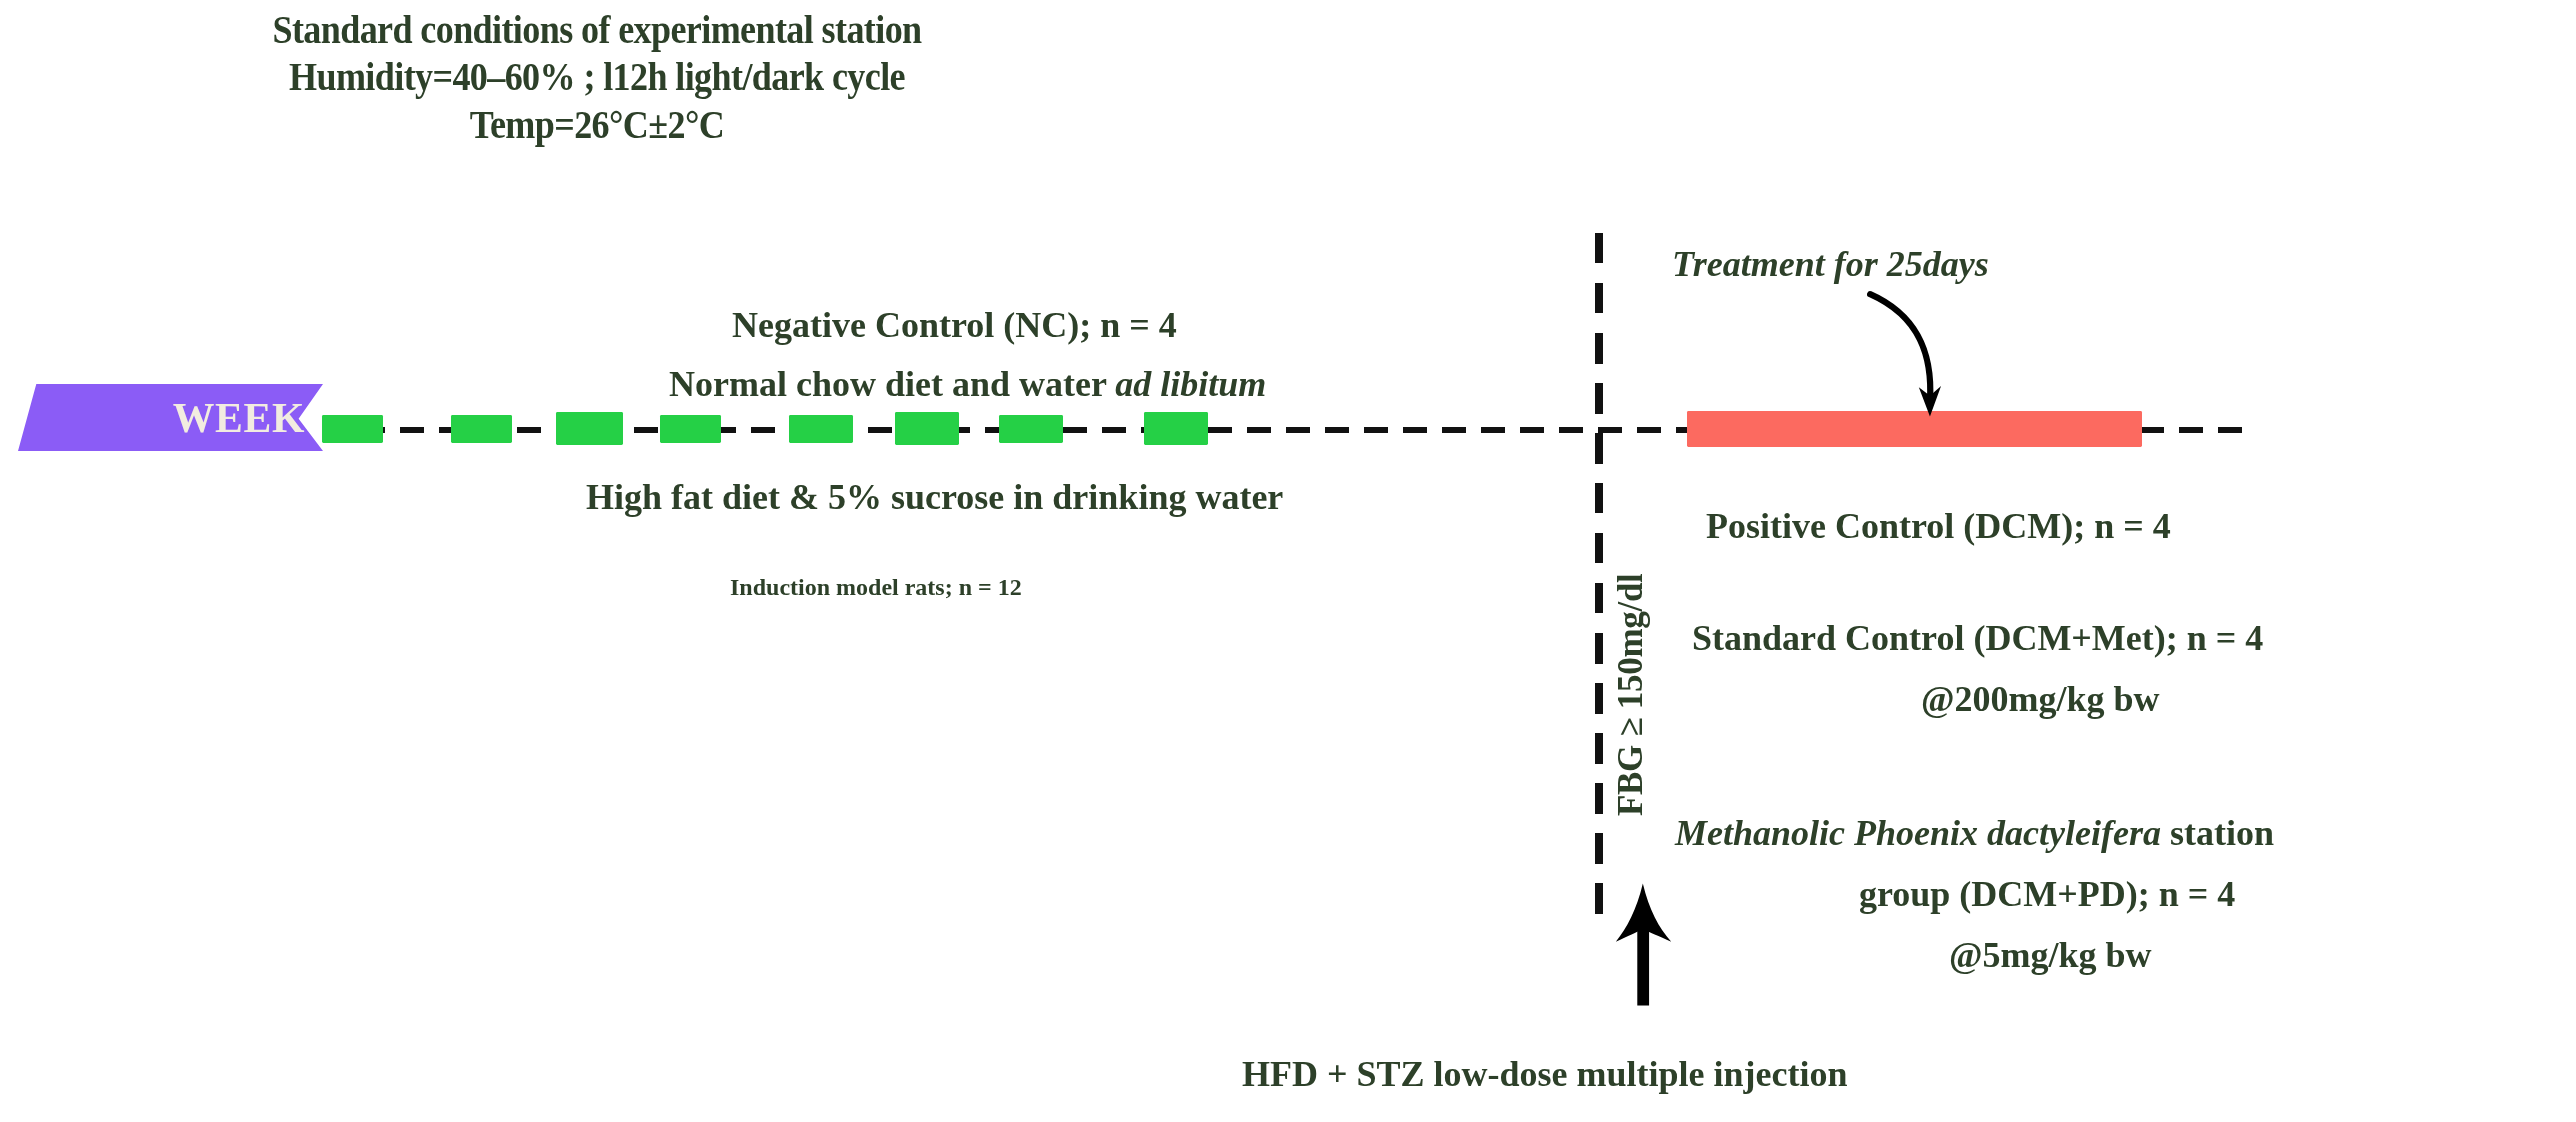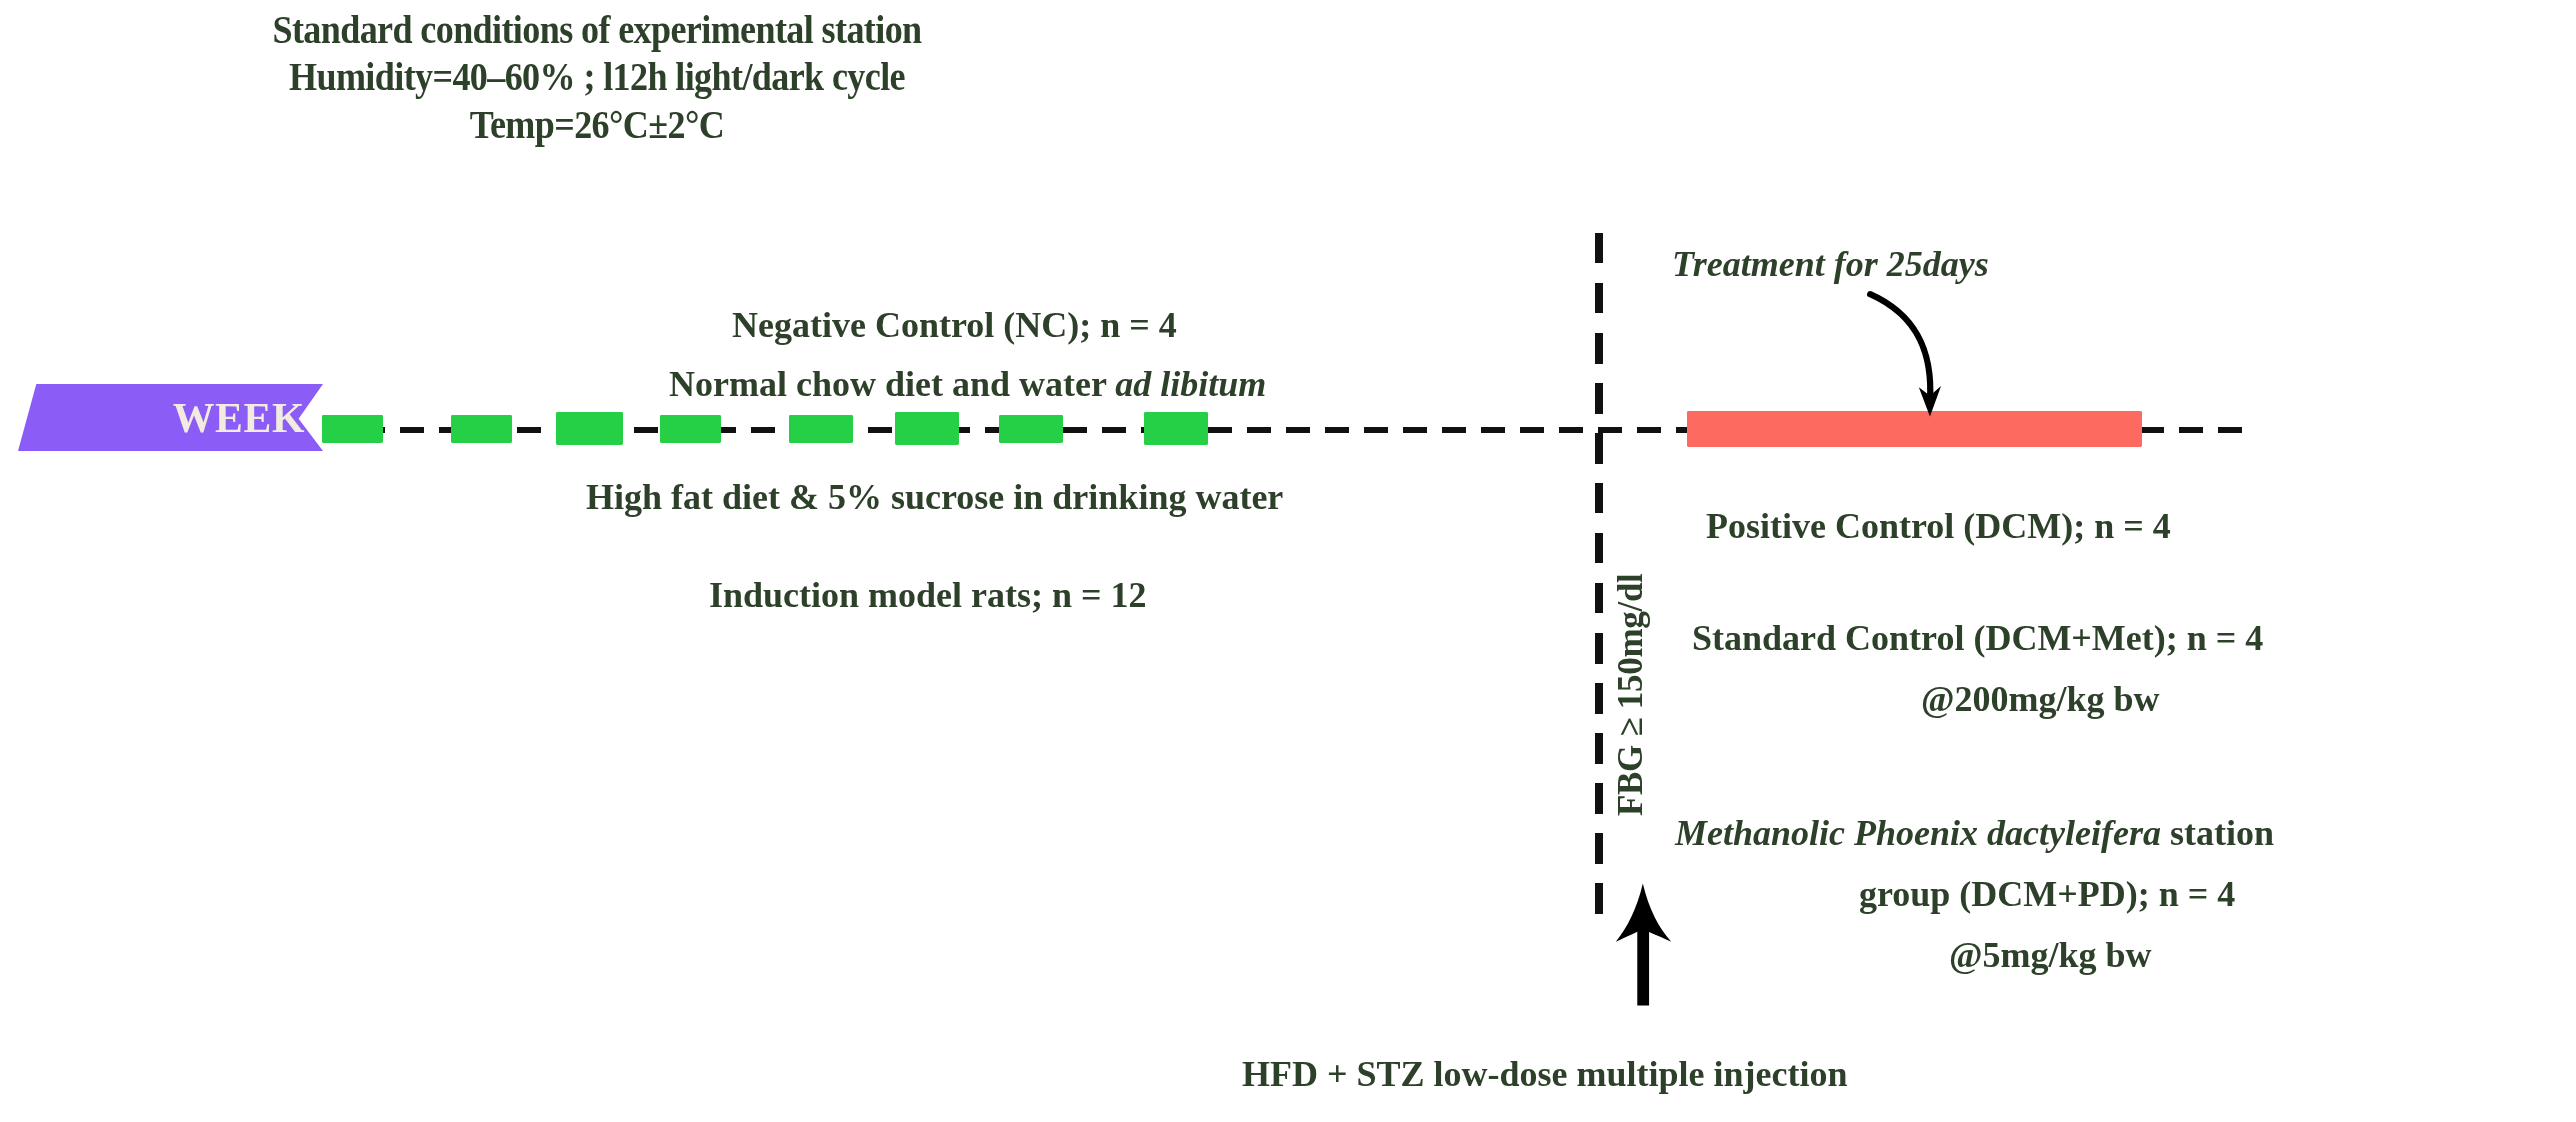--- a/index.html
+++ b/index.html
@@ -116,21 +116,21 @@
   .blk {
     position: absolute;
     color: #2d4029;
     font-weight: bold;
     white-space: nowrap;
   }
 
   #t-nc        { left: 732px; top: 264px;  font-size: 36px; margin-top: 40px; }
   #t-chow      { left: 669px;  top: 363px;  font-size: 36px; }
   #t-hfd       { left: 586px;  top: 476px;  font-size: 36px; }
-  #t-induction { left: 709px; top: 574px;  font-size: 36px; }
+  #t-induction { left: 730px; top: 574px;  font-size: 24px; }
 
   #t-treat     { left: 1672px; top: 243px;  font-size: 36px; }
   #t-dcm       { left: 1706px; top: 505px;  font-size: 36px; }
   #t-met       { left: 1692px; top: 617px;  font-size: 36px; }
   #t-met2      { left: 1921px; top: 678px;  font-size: 36px; }
   #t-pd        { left: 1675px; top: 812px; font-size: 36px; }
   #t-pd2       { left: 1859px; top: 873px; font-size: 36px; text-align: center; }
   #t-pd3       { left: 1949px; top: 934px; font-size: 36px; }
 
   #t-stz       { left: 1242px; top: 1053px; font-size: 36px; }

